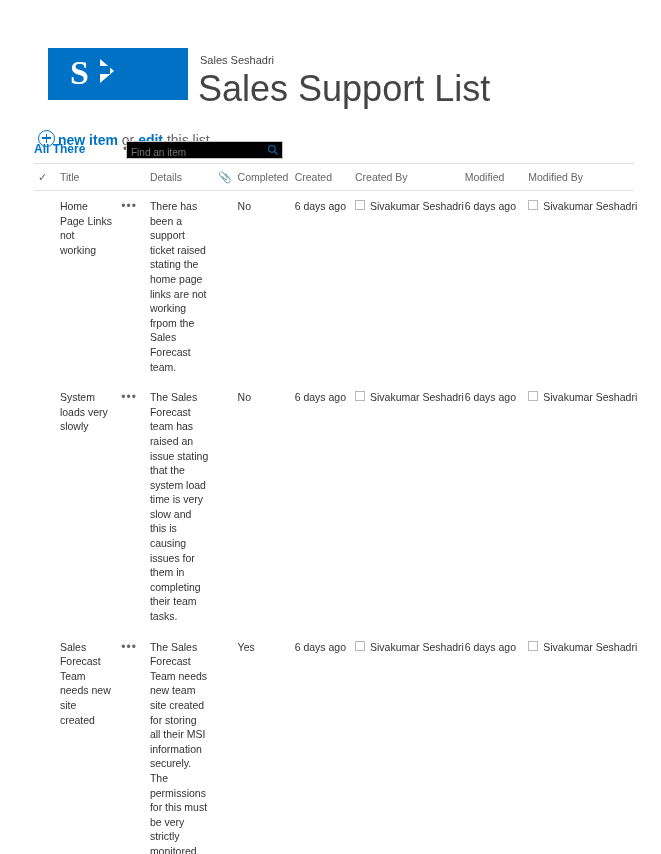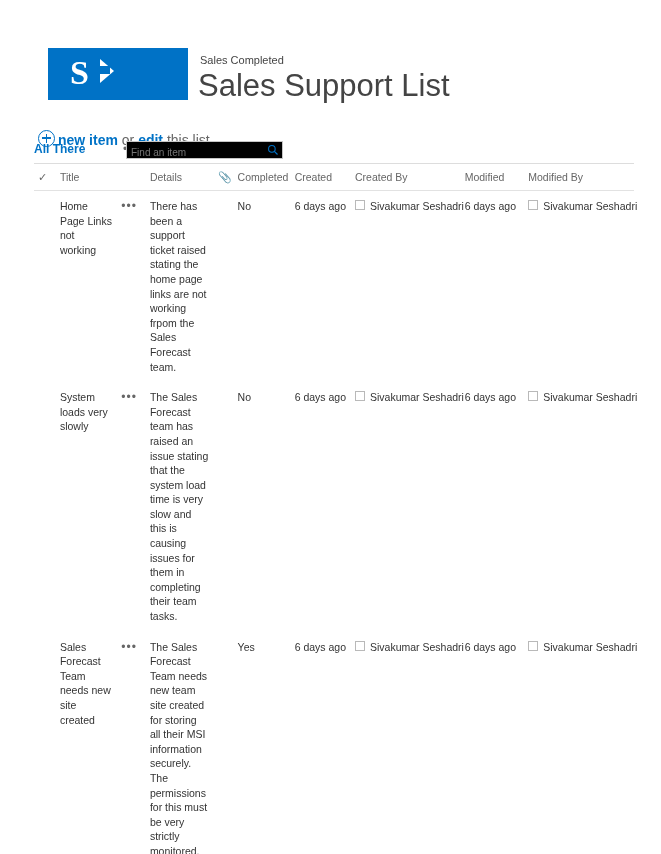--- a/index.html
+++ b/index.html
@@ -68,21 +68,21 @@
     position: absolute;
     left: 152px;
     top: 6px;
     font-size: 11px;
     color: #444444;
   }
   .page-title {
     position: absolute;
     left: 150px;
     top: 20px;
-    font-size: 31px;
+    font-size: 36px;
     font-weight: normal;
     color: #444444;
     letter-spacing: 0px;
   }
 
   
   .commands {
     position: absolute;
     left: 38px;
     top: 130px;
@@ -255,21 +255,21 @@
 <body>
 
 <div class="page">
 
   <div class="header">
     <div class="site-logo">
       <span class="glyph">S</span>
       <span class="glyph-arrow"></span>
       <span class="glyph-notch"></span>
     </div>
-    <div class="breadcrumb">Sales Completed</div>
+    <div class="breadcrumb">Sales Seshadri</div>
     <div class="page-title">Sales Support List</div>
   </div>
 
   <div class="commands">
     <span class="plus-icon"></span><a href="#">new item</a><span class="plain"> or </span><a href="#">edit</a><span class="plain"> this list</span>
   </div>
 
   <div class="viewbar">
     <div class="view-tab">All There</div>
     <div class="view-ellipsis">•••</div>

